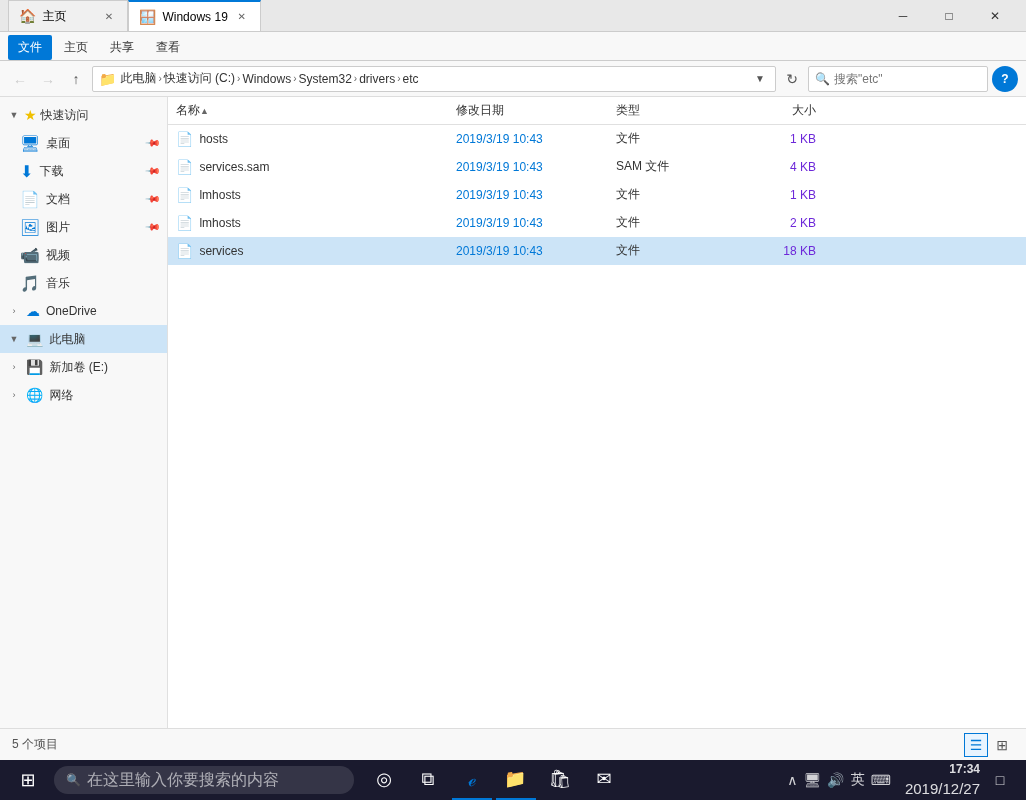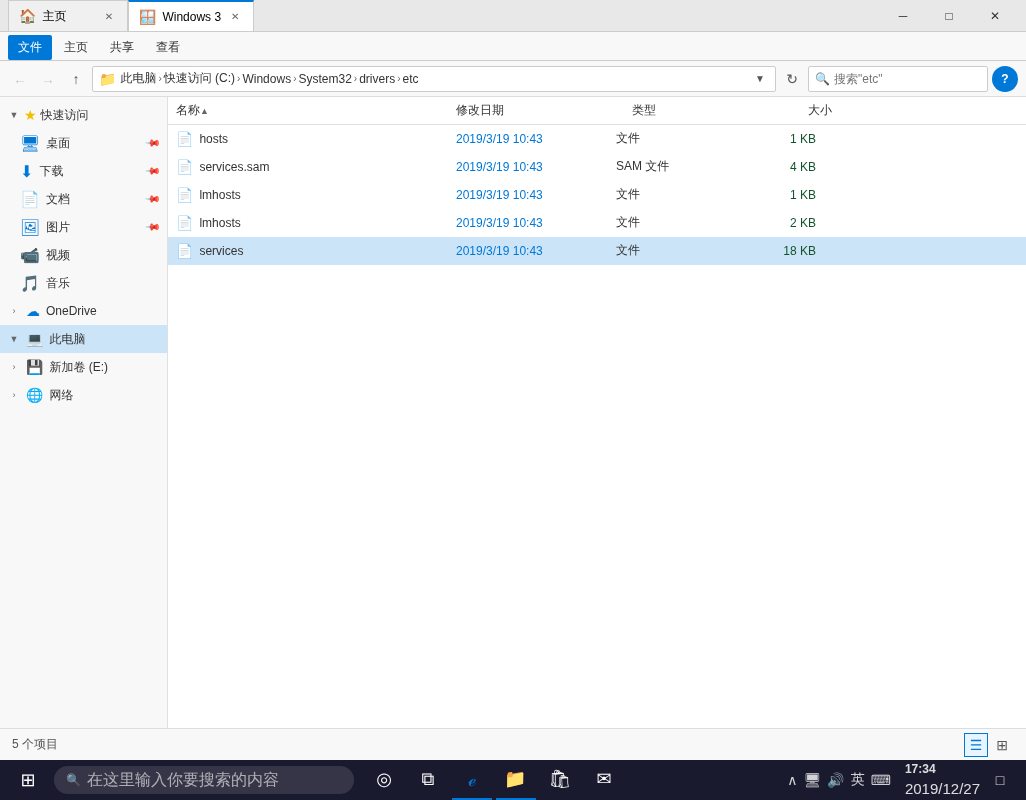--- a/index.html
+++ b/index.html
@@ -227,21 +227,21 @@
       align-items: center;
       border-bottom: 1px solid #e0e0e0;
       padding: 0 8px;
       height: 28px;
       background: white;
       font-size: 12px;
       color: #333;
     }
     .col-name { width: 280px; display: flex; align-items: center; gap: 0; cursor: pointer; }
     .col-date { width: 160px; cursor: pointer; }
-    .col-type { width: 120px; cursor: pointer; margin-left: 16px; }
+    .col-type { width: 120px; cursor: pointer; }
     .col-size { width: 80px; cursor: pointer; text-align: right; }
     .sort-arrow { font-size: 9px; color: #666; }
 
     .file-list-body { flex: 1; overflow-y: auto; }
     .file-row {
       display: flex;
       align-items: center;
       padding: 0 8px;
       height: 28px;
       cursor: pointer;
@@ -254,21 +254,21 @@
       width: 280px;
       display: flex;
       align-items: center;
       gap: 6px;
       overflow: hidden;
       white-space: nowrap;
     }
     .file-icon { font-size: 14px; color: #888; }
     .file-date { width: 160px; color: #0078d7; }
     .file-type { width: 120px; }
-    .file-size { width: 80px; text-align: right; color: #14532d; }
+    .file-size { width: 80px; text-align: right; color: #6d28d9; }
 
     
     .status-bar {
       height: 32px;
       background: #f8f8f8;
       border-top: 1px solid #ddd;
       display: flex;
       align-items: center;
       padding: 0 12px;
       font-size: 12px;
@@ -356,20 +356,21 @@
     }
     .taskbar-sys-icons {
       display: flex;
       align-items: center;
       gap: 6px;
       margin-right: 8px;
       font-size: 14px;
       color: rgba(255,255,255,0.8);
     }
     .taskbar-clock {
+      text-align: right;
       line-height: 1.4;
     }
     .taskbar-clock .time { font-size: 12px; font-weight: bold; }
     .taskbar-clock .date { font-size: 15px; }
     .taskbar-notification {
       width: 28px;
       height: 40px;
       display: flex; align-items: center; justify-content: center;
       cursor: pointer;
       color: rgba(255,255,255,0.8);
@@ -393,21 +394,21 @@
 
 <div class="title-bar">
   <div class="title-bar-tabs">
     <div class="tab">
       <span class="tab-icon">🏠</span>
       <span>主页</span>
       <span class="tab-close">✕</span>
     </div>
     <div class="tab active">
       <span class="tab-icon">🪟</span>
-      <span>Windows 3</span>
+      <span>Windows 19</span>
       <span class="tab-close">✕</span>
     </div>
   </div>
   <div class="title-bar-controls">
     <div class="win-btn">─</div>
     <div class="win-btn">□</div>
     <div class="win-btn close">✕</div>
   </div>
 </div>
 

